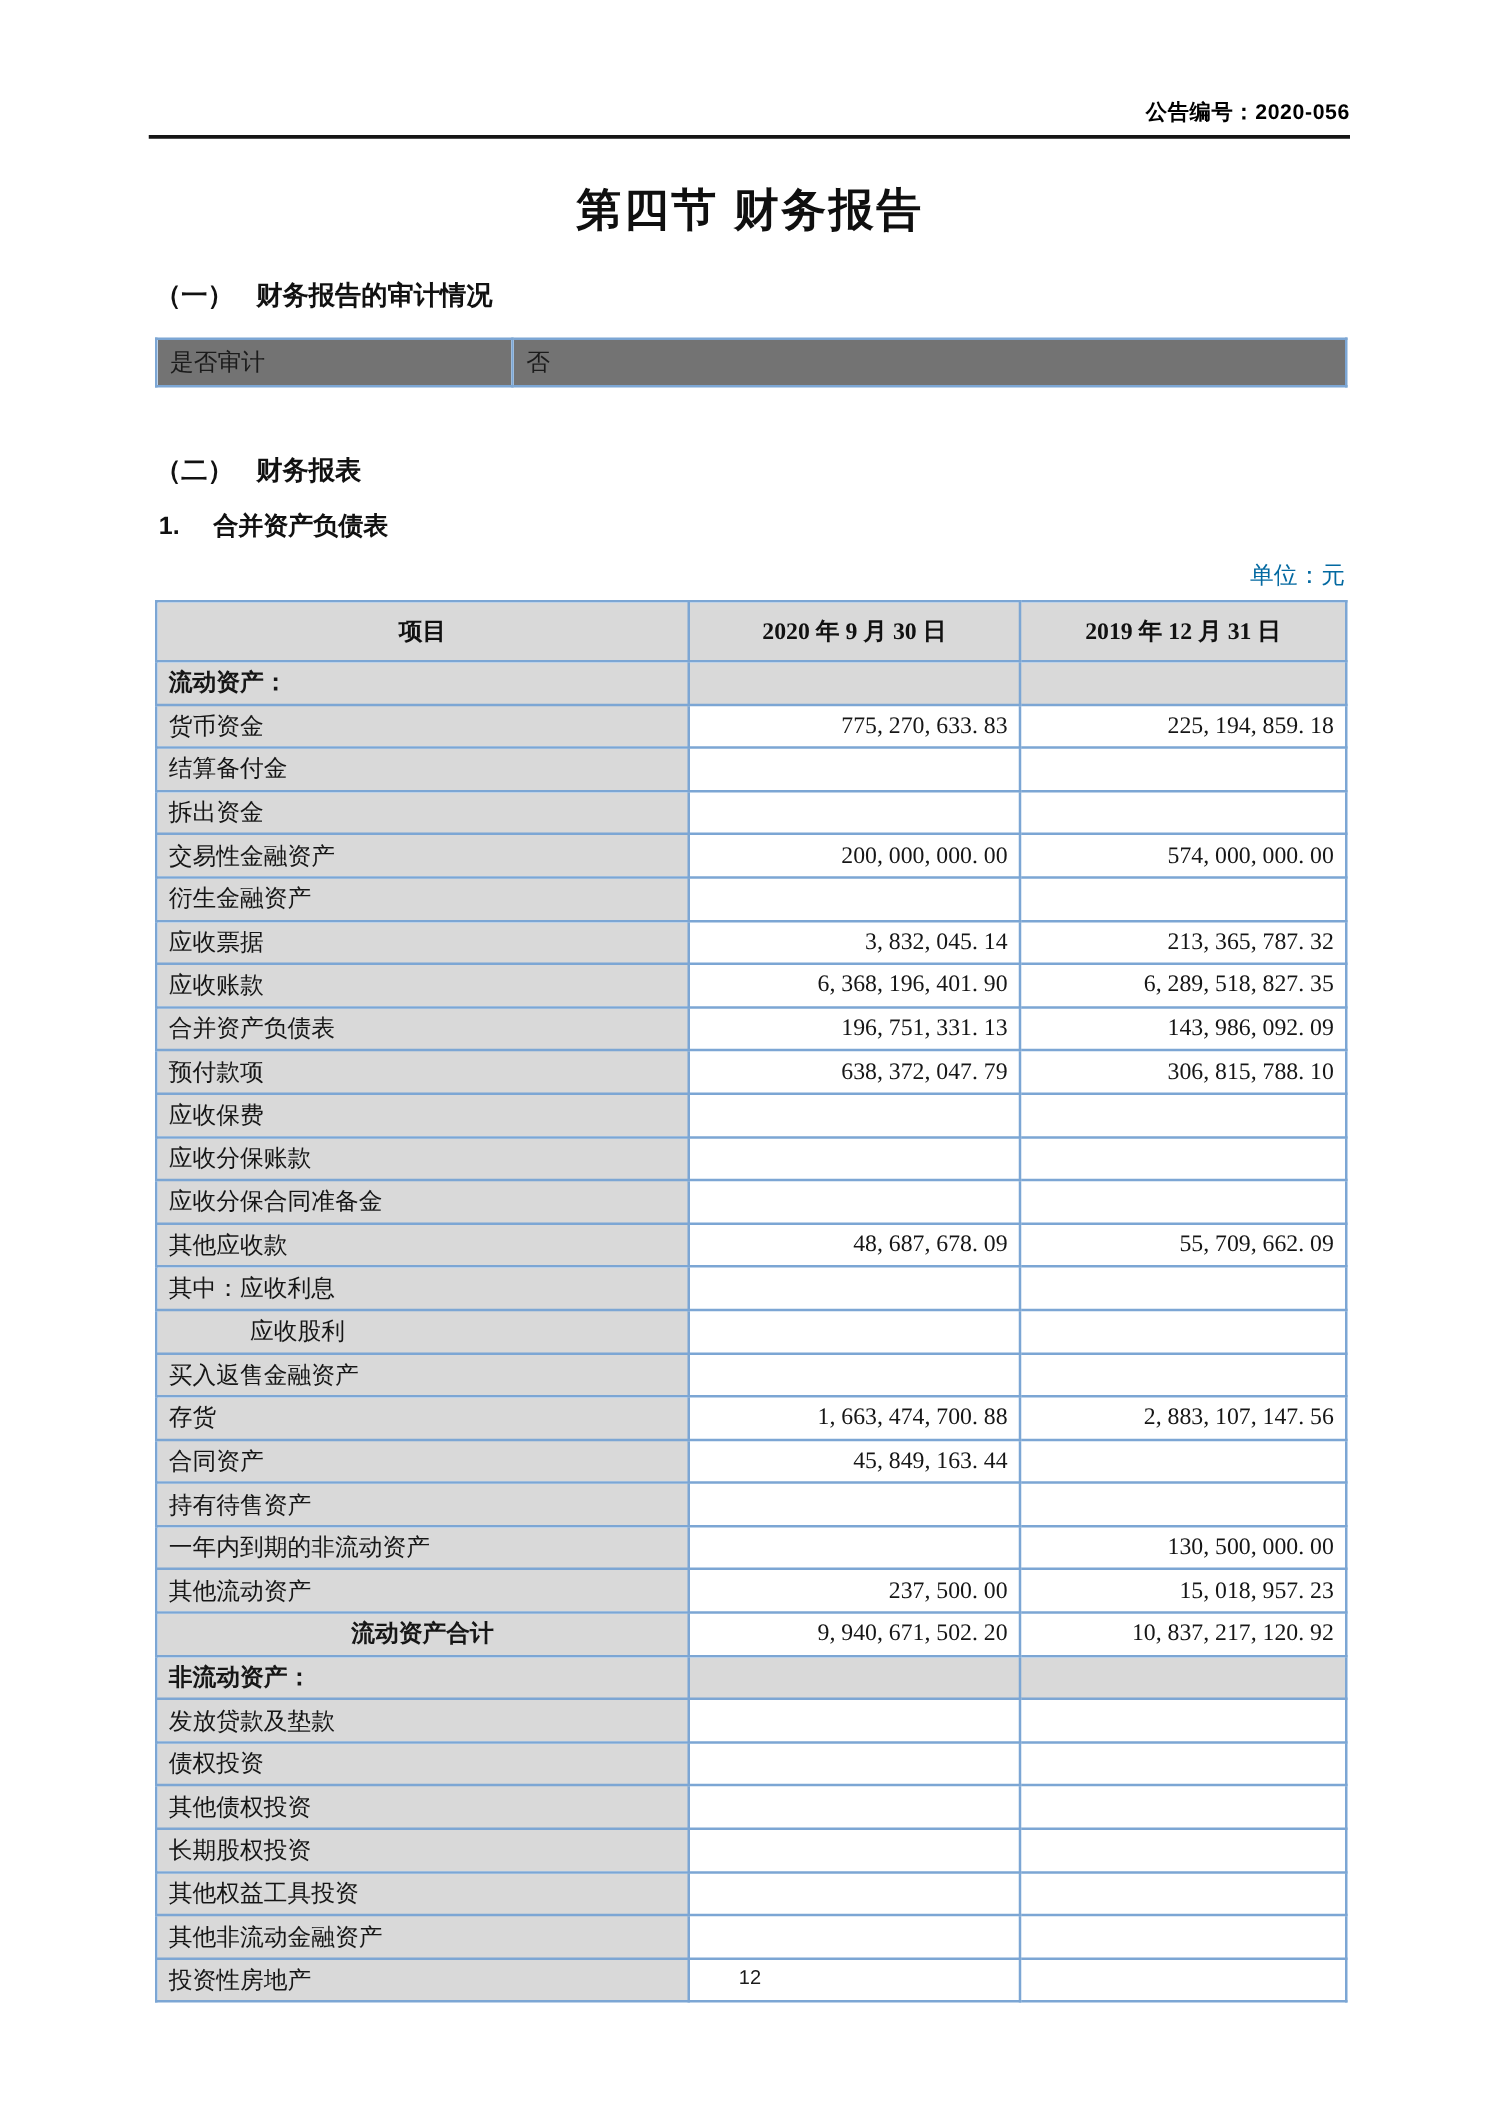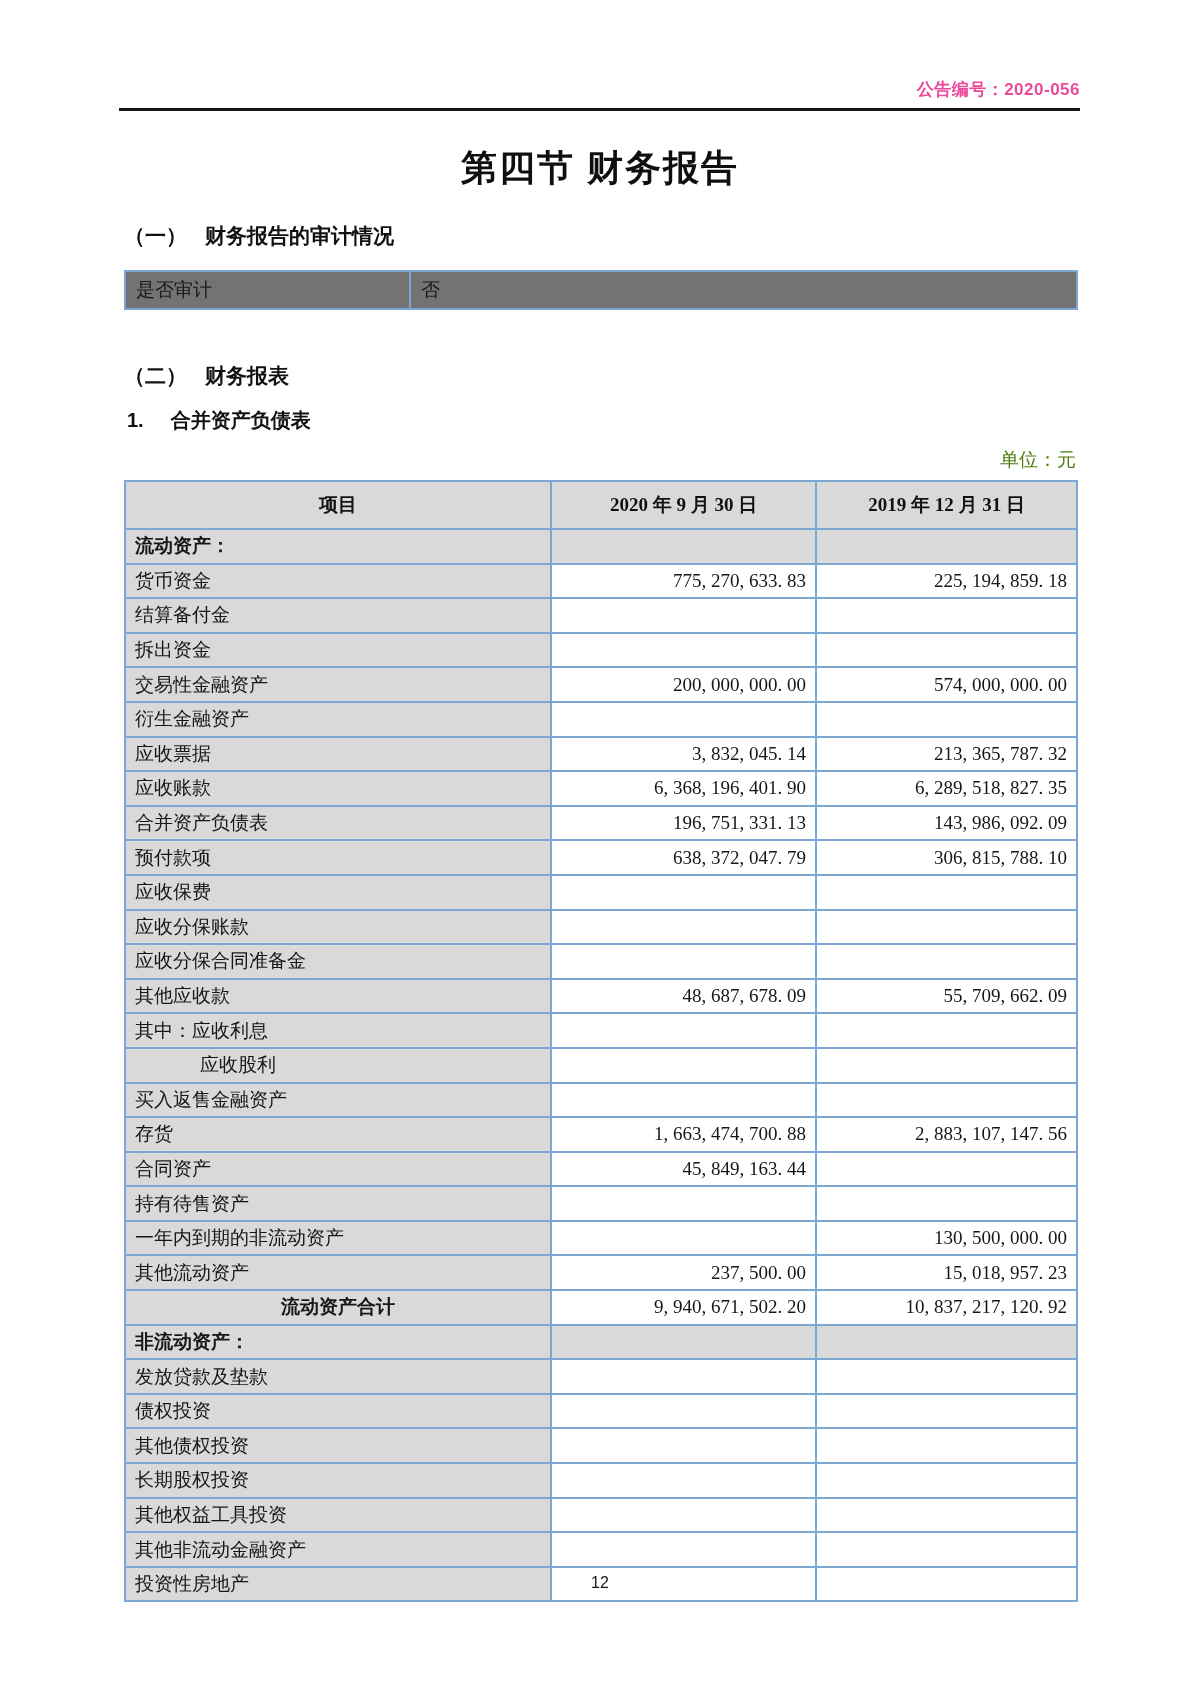--- a/index.html
+++ b/index.html
@@ -3,21 +3,21 @@
 <meta charset="utf-8">
 <style>
   html,body{margin:0;padding:0;background:#ffffff;}
   .page{
     position:relative;width:1200px;height:1697px;background:#ffffff;
     font-family:"Liberation Serif","DejaVu Serif",serif;color:#1b1b1b;overflow:hidden;
   }
   .announcement{
     position:absolute;top:78px;right:120px;
     font-family:"Liberation Sans","DejaVu Sans",sans-serif;
-    font-size:17px;font-weight:600;color:#ec4899;letter-spacing:.5px;
+    font-size:17px;font-weight:600;color:#000000;letter-spacing:.5px;
   }
   .rule{position:absolute;top:108px;left:119px;width:961px;height:3px;background:var(--rule,#151515);}
   .title{
     position:absolute;top:144px;left:0;width:100%;text-align:center;
     font-family:"Liberation Sans","DejaVu Sans",sans-serif;
     font-size:36px;font-weight:700;letter-spacing:2px;color:#0f0f0f;
   }
   .heading{
     position:absolute;left:124px;display:flex;align-items:baseline;
     font-family:"Liberation Sans","DejaVu Sans",sans-serif;
@@ -25,21 +25,21 @@
   }
   .heading .no{margin-right:18px;}
   .heading-audit{top:222px;}
   .heading-statements{top:362px;}
   .subheading{
     position:absolute;left:127px;top:407px;display:flex;align-items:baseline;
     font-family:"Liberation Sans","DejaVu Sans",sans-serif;
     font-size:20px;font-weight:700;color:#111;
   }
   .subheading .no{margin-right:27px;}
-  .unit{position:absolute;top:447px;right:124px;font-size:19px;color:#4d7c0f;}
+  .unit{position:absolute;top:447px;right:124px;font-size:19px;color:#0369a1;}
   table{border-collapse:collapse;table-layout:fixed;}
   .audit-table{position:absolute;top:270px;left:124px;width:952px;}
   .audit-table td{
     border:2px solid var(--table-border,#7ca6d4);
     height:32px;padding:2px 10px;font-size:19px;background:#737373;
     overflow:hidden;white-space:nowrap;
   }
   .bs-table{position:absolute;top:480px;left:124px;width:952px;}
   .bs-table th{
     border:2px solid var(--table-border,#7ca6d4);

